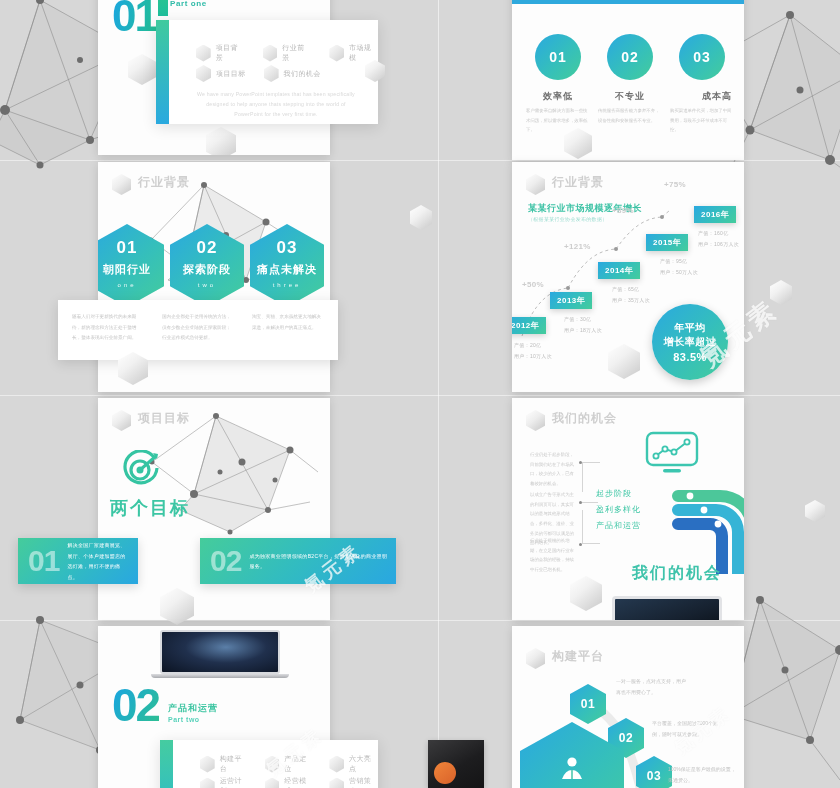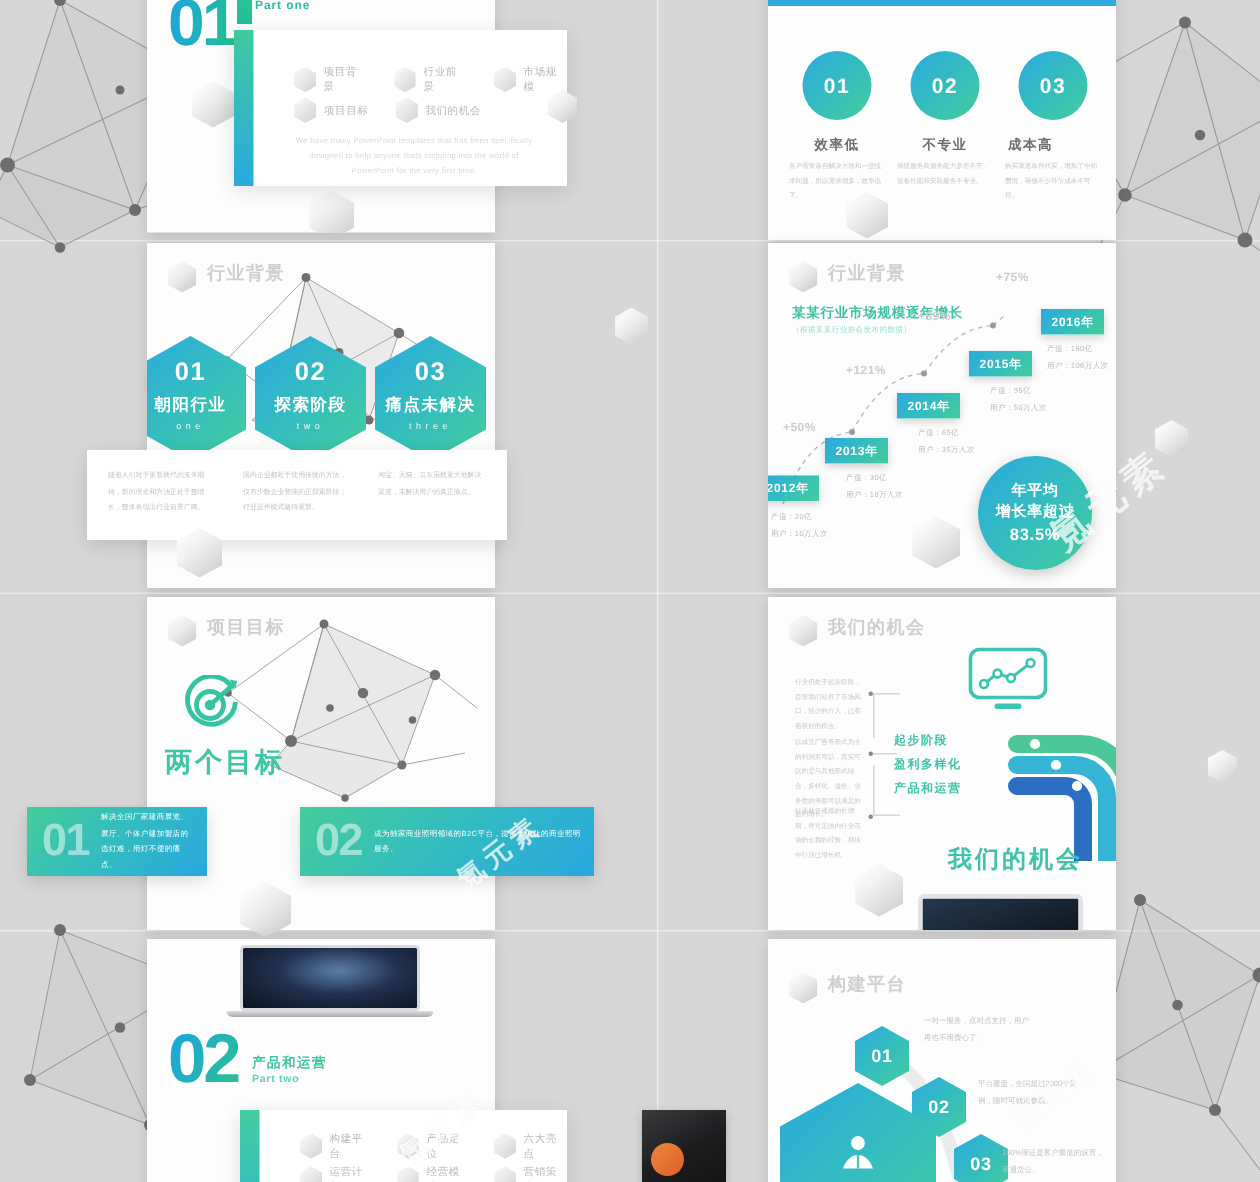--- a/index.html
+++ b/index.html
@@ -117,21 +117,21 @@
   .goal-title { position:absolute; font-size:18px; font-weight:bold; color:#3cc6a4; letter-spacing:2px;}
   .goal-card {
     position:absolute; height:46px; color:#fff;
     box-shadow:0 3px 10px rgba(0,0,0,.15);
     display:flex; align-items:center;
   }
   .goal-card .gn { font-size:30px; font-weight:bold; opacity:.5; margin:0 8px 0 10px; letter-spacing:-1px;}
   .goal-card .gt { font-size:5px; line-height:2.1; letter-spacing:.3px; padding-right:8px;}
 
   
-  .opp-label { position:absolute; font-size:8px; font-weight:bold; color:#3cc6a4; letter-spacing:1px;}
+  .opp-label { position:absolute; font-size:8px; font-weight:normal; color:#3cc6a4; letter-spacing:1px;}
   .opp-big { position:absolute; font-size:16px; font-weight:bold; color:#3fc3ab; letter-spacing:2px;}
   .opp-text { position:absolute; font-size:4.4px; line-height:2.2; color:#c6c6c6; }
   .opp-line { position:absolute; border-left:1px solid #d5d5d5; border-top:1px solid #d5d5d5; }
   .opp-dot { position:absolute; width:3px;height:3px;border-radius:50%;background:#8a8a8a;}
 
   
   .s6-num {
     position:absolute; font-size:46px; font-weight:bold; letter-spacing:-2px; line-height:1;
     background: linear-gradient(120deg,#17a3e6 0%,#2ec08f 100%);
     -webkit-background-clip:text; background-clip:text; color:transparent;
@@ -302,21 +302,21 @@
     </div>
     <div style="position:absolute;left:95px;top:96px;width:46px;height:46px;border-radius:50%;" class="grad-bg">
       <div style="color:#fff;font-size:14px;font-weight:bold;text-align:center;line-height:46px;letter-spacing:1px">02</div>
     </div>
     <div style="position:absolute;left:167px;top:96px;width:46px;height:46px;border-radius:50%;" class="grad-bg">
       <div style="color:#fff;font-size:14px;font-weight:bold;text-align:center;line-height:46px;letter-spacing:1px">03</div>
     </div>
 
     <div style="position:absolute;left:16px;top:152px;width:60px;text-align:center;font-size:9px;font-weight:bold;color:#6e6e6e;letter-spacing:1px">效率低</div>
     <div style="position:absolute;left:88px;top:152px;width:60px;text-align:center;font-size:9px;font-weight:bold;color:#6e6e6e;letter-spacing:1px">不专业</div>
-    <div style="position:absolute;left:160px;top:152px;width:60px;text-align:left;font-size:9px;font-weight:bold;color:#6e6e6e;letter-spacing:1px">成本高</div>
+    <div style="position:absolute;left:160px;top:152px;width:60px;text-align:right;font-size:9px;font-weight:bold;color:#6e6e6e;letter-spacing:1px">成本高</div>
 
     <div style="position:absolute;left:14px;top:168px;width:64px;font-size:4.4px;line-height:2.2;color:#c6c6c6">客户需要亲自解决方面和一些技术问题，所以需求增多，效率低下。</div>
     <div style="position:absolute;left:86px;top:168px;width:64px;font-size:4.4px;line-height:2.2;color:#c6c6c6">传统服务商服务能力参差不齐，设备性能和安装服务不专业。</div>
     <div style="position:absolute;left:158px;top:168px;width:64px;font-size:4.4px;line-height:2.2;color:#c6c6c6">购买渠道单件代买，增加了中间费用，导致不少环节成本不可控。</div>
 
     <div class="hexfloat" style="left:52px;top:190px;width:28px;height:31px"></div>
   </div>
 
   <div class="slide shadow" style="left:98px;top:162px;width:232px;height:230px">
     <div class="sec-head" style="left:14px;top:12px">

